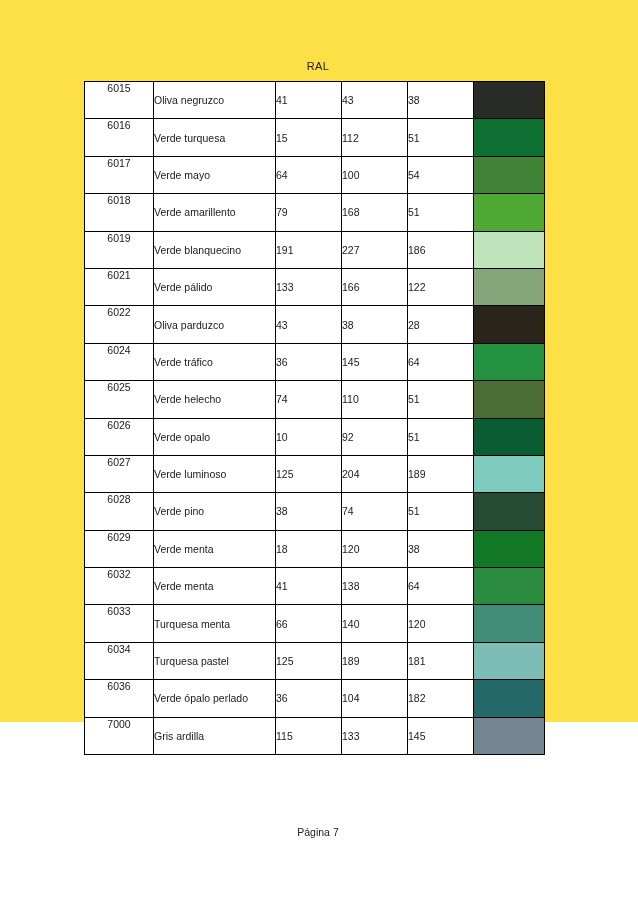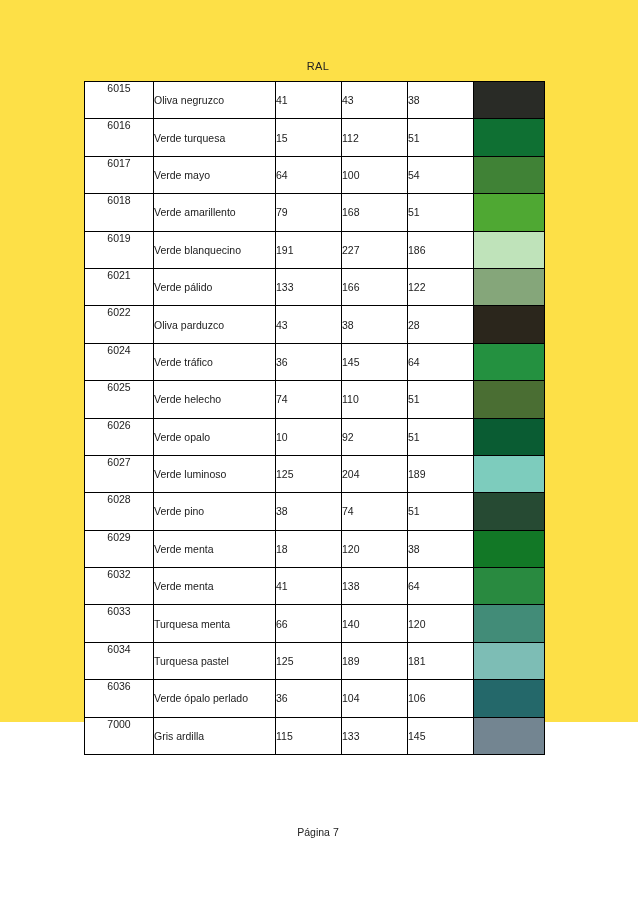--- a/index.html
+++ b/index.html
@@ -259,21 +259,21 @@
           <td class="cell-num">181</td>
           <td class="cell-swatch">
             <span class="swatch" style="background: rgb(125, 189, 181);"></span>
           </td>
         </tr>
         <tr>
           <td class="cell-code">6036</td>
           <td class="cell-name">Verde ópalo perlado</td>
           <td class="cell-num">36</td>
           <td class="cell-num">104</td>
-          <td class="cell-num">106</td>
+          <td class="cell-num">182</td>
           <td class="cell-swatch">
             <span class="swatch" style="background: rgb(36, 104, 106);"></span>
           </td>
         </tr>
         <tr>
           <td class="cell-code">7000</td>
           <td class="cell-name">Gris ardilla</td>
           <td class="cell-num">115</td>
           <td class="cell-num">133</td>
           <td class="cell-num">145</td>

